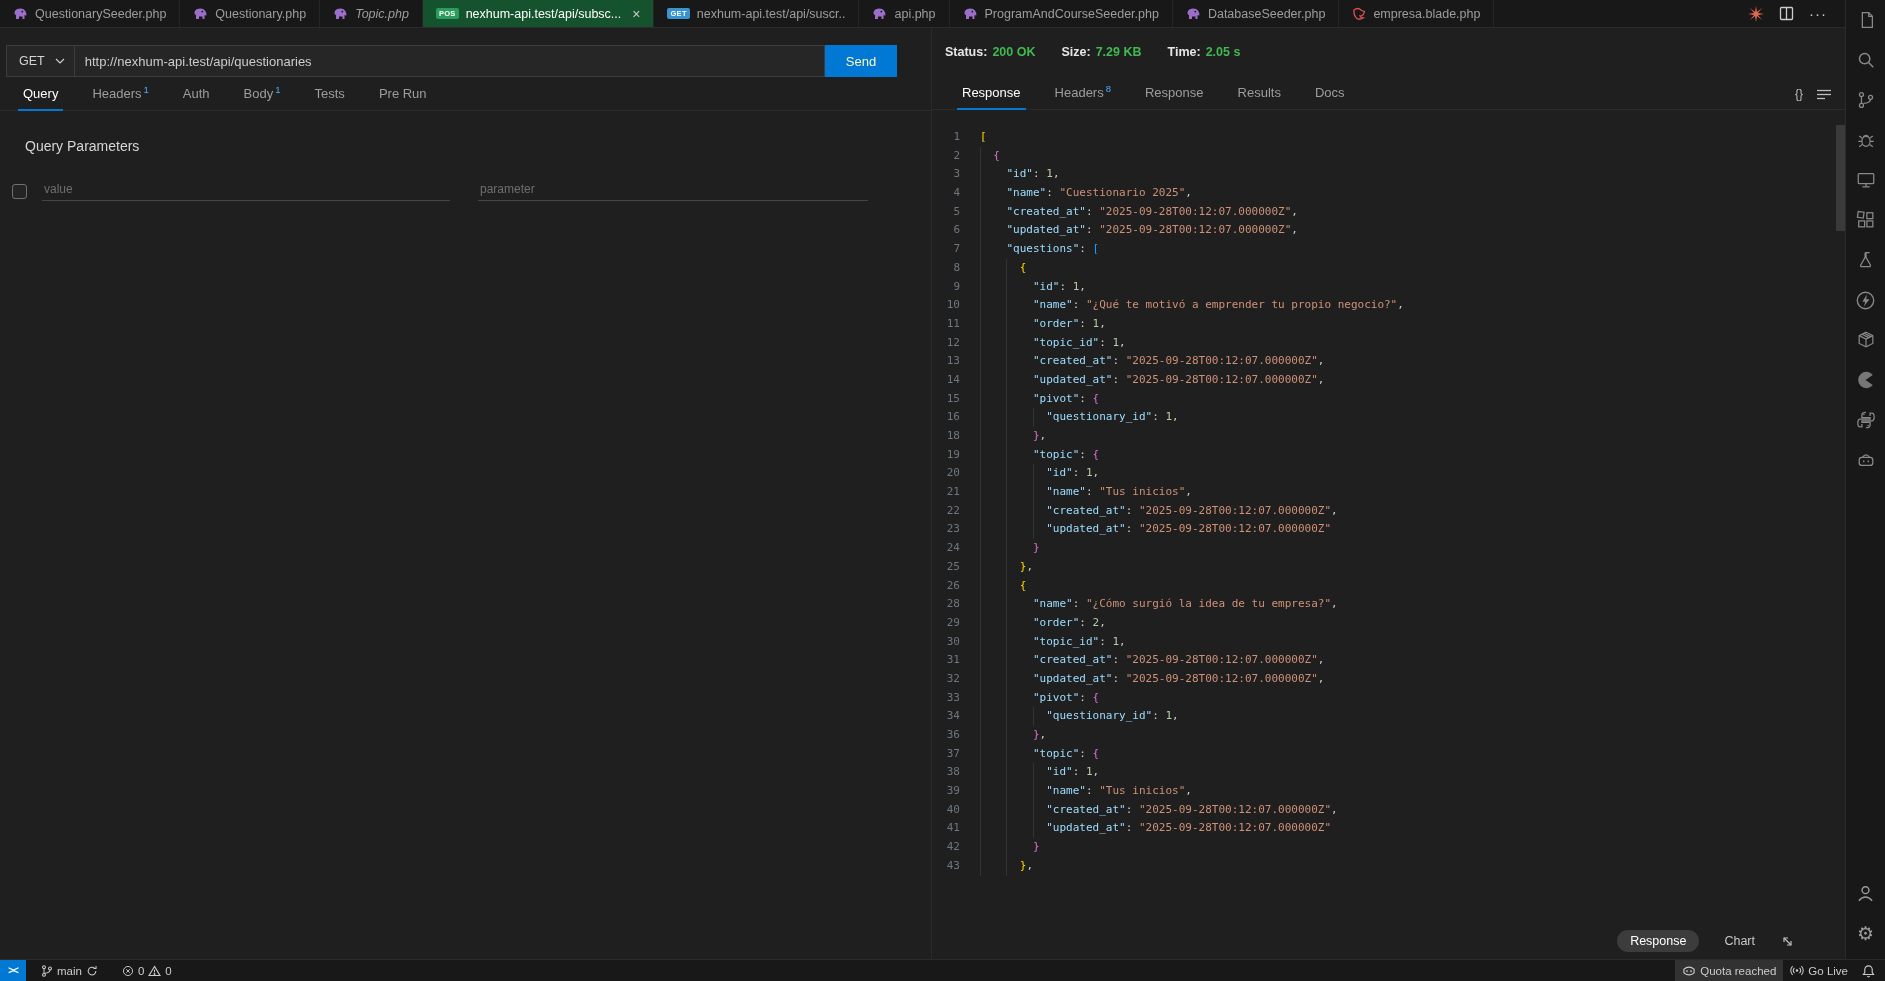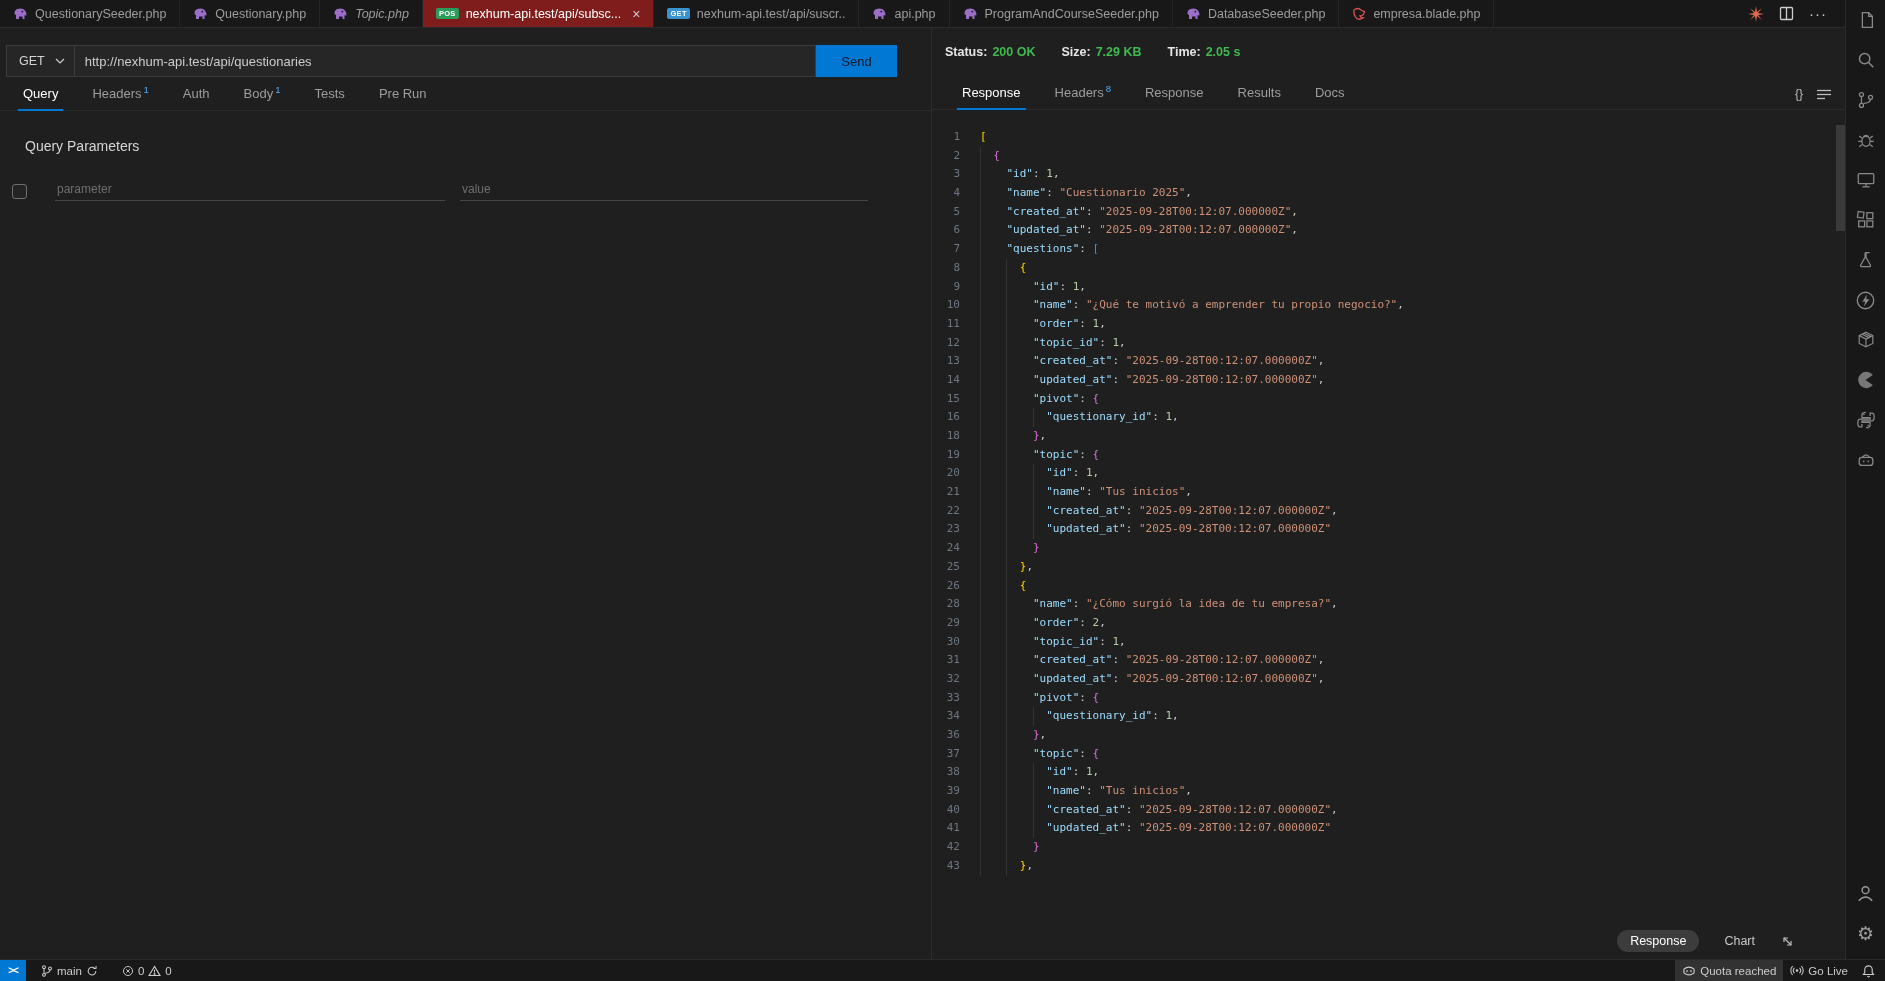--- a/index.html
+++ b/index.html
@@ -4,41 +4,41 @@
 <style>
   * { box-sizing: border-box; margin: 0; padding: 0; }
   body { background:#111; font-family:"Liberation Sans", sans-serif; }
   .window { position:relative; width:1885px; height:981px; background:#1f1f1f; overflow:hidden; color:#cccccc; }
 
   
   .tabbar { position:absolute; top:0; left:0; right:40px; height:28px; background:#181818;
             border-bottom:1px solid #2b2b2b; display:flex; align-items:stretch; }
   .etab { display:flex; align-items:center; gap:7px; padding:0 13px; font-size:12.5px; color:#9d9d9d;
           border-right:1px solid #252525; background:#181818; white-space:nowrap; cursor:pointer; }
-  .etab.active { background:#7f1d1d; color:#ffffff; }
+  .etab.active { background:#14532d; color:#ffffff; }
   .etab .italic { font-style:italic; }
   .mini-badge { font-size:7.5px; font-weight:bold; color:#fff; border-radius:2px; padding:2px 3px; line-height:1; letter-spacing:.3px; }
   .badge-pos { background:#2a9d5c; }
   .badge-get { background:#3794d1; }
   .tab-close { margin-left:4px; color:#cccccc; font-size:14px; line-height:1; }
   .tabbar-actions { margin-left:auto; display:flex; align-items:center; gap:15px; padding-right:18px; }
   .tabbar-actions .act { display:flex; align-items:center; color:#cccccc; cursor:pointer; }
   .dots { font-size:15px; letter-spacing:1px; color:#cfcfcf; }
 
   
   .left-panel { position:absolute; top:28px; left:0; width:932px; bottom:22px; background:#1f1f1f; border-right:1px solid #2b2b2b; }
   .right-panel { position:absolute; top:28px; left:932px; right:40px; bottom:22px; background:#1f1f1f; }
 
   
   .req-row { display:flex; align-items:stretch; margin:17px 34px 0 6px; height:32px; }
   .method-box { display:flex; align-items:center; gap:10px; background:#262626; border:1px solid #3c3c3c; border-right:none;
                 padding:0 9px 0 12px; font-size:12.5px; color:#d4d4d4; cursor:pointer; }
   .url-input { flex:1; background:#262626; border:1px solid #3c3c3c; color:#cccccc; font-size:13px; padding:0 10px;
                font-family:"Liberation Sans", sans-serif; outline:none; }
-  .send-btn { width:81px; background:#0078d4; color:#0f172a; border:none; font-size:13px; cursor:pointer;
+  .send-btn { width:72px; background:#0078d4; color:#fef9c3; border:none; font-size:13px; cursor:pointer;
               font-family:"Liberation Sans", sans-serif; }
 
   
   .subtabs { display:flex; align-items:flex-end; height:34px; border-bottom:1px solid #2b2b2b; padding-left:6px; }
   .right-panel .subtabs { margin-top:0; padding-left:13px; }
   .stab { position:relative; margin:0 12px; padding:0 5px 9px 5px; font-size:13px; color:#9d9d9d; cursor:pointer; white-space:nowrap; }
   .stab sup { color:#4daafc; font-size:9.5px; margin-left:2px; }
   .stab.active { color:#ffffff; }
   .stab.active::after { content:""; position:absolute; left:0; right:0; bottom:-1px; height:2px; background:#0078d4; }
   .subtab-icons { margin-left:auto; display:flex; align-items:center; gap:14px; padding:0 14px 8px 0; }
@@ -204,22 +204,22 @@
       <div class="stab"><span>Auth</span></div>
       <div class="stab"><span>Body</span><sup>1</sup></div>
       <div class="stab"><span>Tests</span></div>
       <div class="stab"><span>Pre Run</span></div>
     </div>
 
     <div class="section-title">Query Parameters</div>
 
     <div class="param-row">
       <span class="checkbox"></span>
+      <input class="u-input p2" type="text" placeholder="value" style="">
       <input class="u-input p1" type="text" placeholder="parameter" style="">
-      <input class="u-input p2" type="text" placeholder="value" style="">
     </div>
   </div>
 
   <div class="right-panel">
     <div class="resp-meta">
       <span><span>Status:</span><span class="val">200 OK</span></span>
       <span><span>Size:</span><span class="val">7.29 KB</span></span>
       <span><span>Time:</span><span class="val">2.05 s</span></span>
     </div>
 

